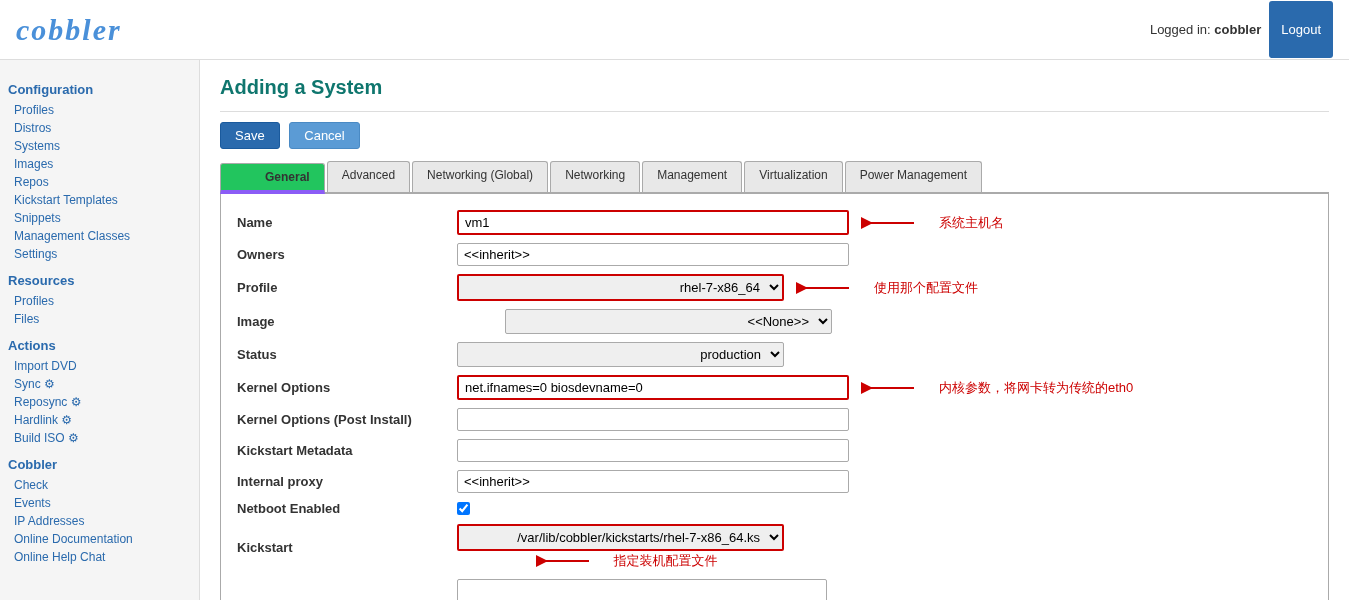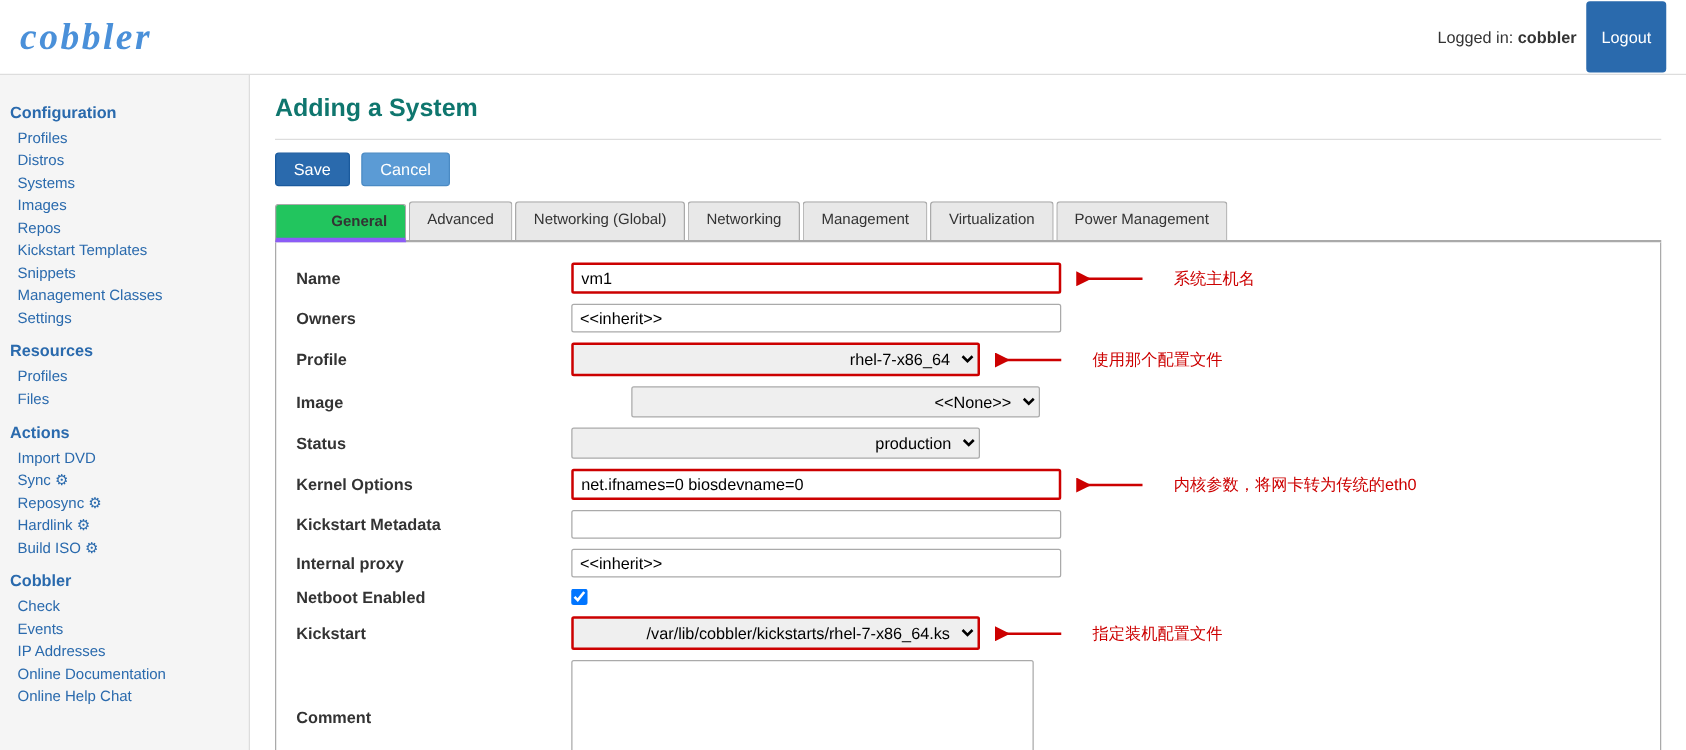--- a/index.html
+++ b/index.html
@@ -303,40 +303,46 @@
                     <path d="M6,0 L6,6 L0,3 z" fill="#cc0000"></path>
                   </marker>
                 </defs>
                 <line x1="55" y1="10" x2="8" y2="10" stroke="#cc0000" stroke-width="2" marker-end="url(#ah5)"></line>
               </svg>
               <span class="annotation-text">内核参数，将网卡转为传统的eth0</span>
             </div>
           </div>
         </div>
         <div class="form-row">
+          <div class="form-label">Kernel Options (Post Install)</div>
+          <div style="position: relative; display: flex; align-items: center;">
+            <input type="text" class="form-input" style="">
+          </div>
+        </div>
+        <div class="form-row">
           <div class="form-label">Kickstart Metadata</div>
           <div style="position: relative; display: flex; align-items: center;">
             <input type="text" class="form-input" style="">
           </div>
         </div>
         <div class="form-row">
           <div class="form-label">Internal proxy</div>
           <div style="position: relative; display: flex; align-items: center;">
             <input type="text" class="form-input" value="&lt;&lt;inherit&gt;&gt;" style="">
           </div>
         </div>
         <div class="form-row">
           <div class="form-label">Netboot Enabled</div>
           <div style="position: relative; display: flex; align-items: center;">
             <input type="checkbox" checked="" style="">
           </div>
         </div>
         <div class="form-row">
           <div class="form-label">Kickstart</div>
-          <div style="position: relative; display: flex; align-items: center;">
+          <div style="position: relative; display: flex; align-items: center; flex-direction: column;">
             <select class="form-select highlight"><option value="/var/lib/cobbler/kickstarts/rhel-7-x86_64.ks">/var/lib/cobbler/kickstarts/rhel-7-x86_64.ks</option></select>
             <div class="arrow-annotation">
               <svg width="60" height="20">
                 <defs>
                   <marker id="ah10" markerWidth="6" markerHeight="6" refX="3" refY="3" orient="auto">
                     <path d="M6,0 L6,6 L0,3 z" fill="#cc0000"></path>
                   </marker>
                 </defs>
                 <line x1="55" y1="10" x2="8" y2="10" stroke="#cc0000" stroke-width="2" marker-end="url(#ah10)"></line>
               </svg>

